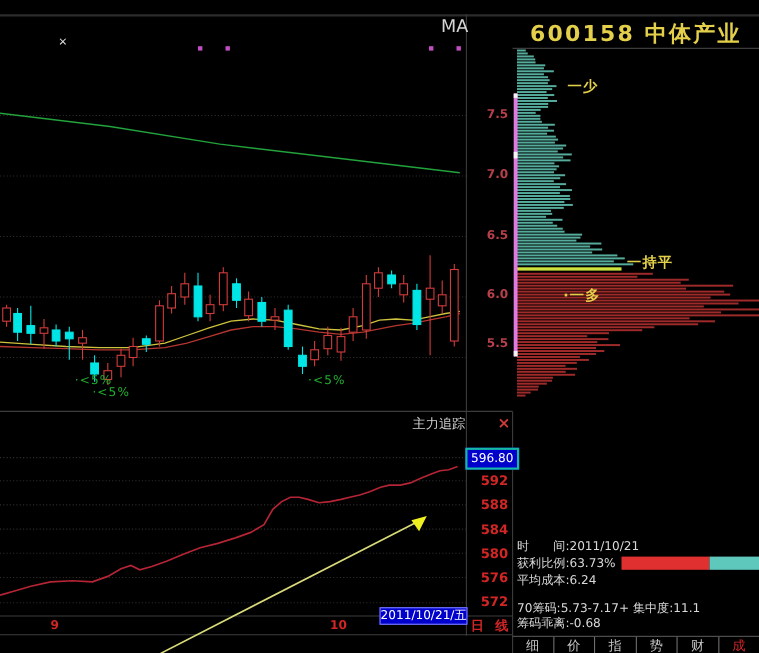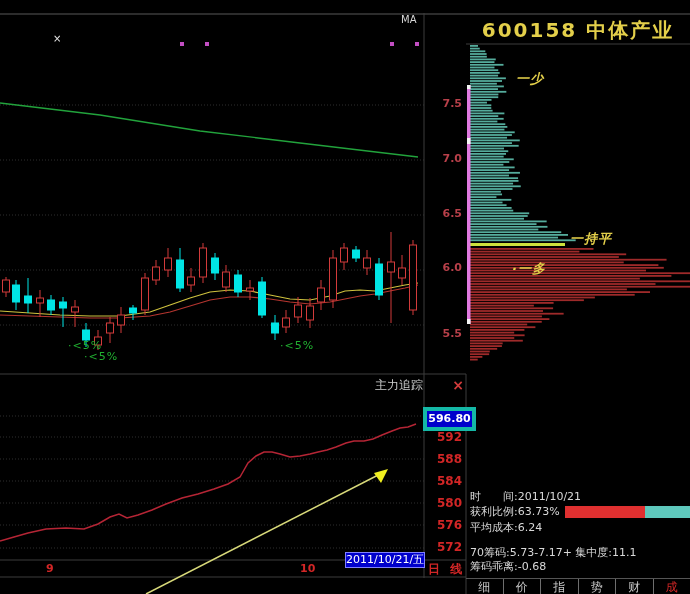--- a/index.html
+++ b/index.html
@@ -2,29 +2,29 @@
 <html><head>
 <meta charset="utf-8">
 <style>
   html,body{margin:0;padding:0;background:#000;}
   #screen{position:relative;width:690px;height:594px;background:#000;overflow:hidden;
           font-family:"DejaVu Sans",sans-serif;}
   .abs{position:absolute;}
   .lbl{position:absolute;white-space:nowrap;}
   #main-title{left:470px;top:17px;width:216px;text-align:center;font-size:20px;font-weight:bold;
               letter-spacing:2px;}
-  #ma-label{left:401px;top:14px;font-size:10px;color:#d6d6d6;}
+  #ma-label{left:401px;top:14px;font-size:16px;color:#d6d6d6;}
   #panel-title{left:0;top:377px;width:423px;text-align:right;font-size:12px;color:#cfd0d0;}
   .price-tick{left:425px;width:37px;text-align:right;font-size:11px;font-weight:bold;}
   .yaxis-tick{left:425px;width:37px;text-align:right;font-size:12px;font-weight:bold;}
   #cur-val{left:423px;top:407px;width:45px;height:16px;line-height:16px;text-align:center;
-           font-size:11px;color:#fff;border:4px solid #14b8a6;font-weight:bold;}
+           font-size:11px;color:#fff;border:2px solid #14b8a6;}
   #close-btn{left:424px;top:375px;width:40px;height:20px;line-height:20px;text-align:right;
              padding-right:8px;font-size:14px;font-weight:bold;cursor:pointer;}
-  .chip-label{font-size:13px;font-weight:bold;letter-spacing:1px;font-style:italic;}
+  .chip-label{font-size:13px;font-weight:bold;letter-spacing:1px;}
   .xtick{top:562px;font-size:11px;font-weight:bold;}
   #date-box{left:345px;top:552px;width:78px;height:14px;line-height:14px;text-align:center;
             font-size:11px;color:#fff;border:1px solid #8080ff;}
   #period-label{left:428px;top:561px;font-size:12px;font-weight:bold;letter-spacing:3px;}
   .info-row{left:470px;font-size:11px;color:#d8d8d8;}
   .info-row.red{color:#d22626;}
   #profit-bar{left:565px;top:506px;width:125px;height:12px;display:flex;}
   #profit-bar .seg{height:100%;}
   #tab-bar{left:466px;top:578px;width:224px;height:16px;display:flex;border-top:1px solid #555;}
   .tab{flex:1 1 auto;text-align:center;font-size:12px;line-height:16px;color:#c8c8c8;
@@ -294,21 +294,21 @@
     <div class="tab">价</div>
     <div class="tab">指</div>
     <div class="tab">势</div>
     <div class="tab">财</div>
     <div class="tab active">成</div>
   </div>
 <div class="lbl price-tick" style="top: 97px; color: rgb(184, 64, 74);">7.5</div>
     <div class="lbl price-tick" style="top: 152px; color: rgb(184, 64, 74);">7.0</div>
     <div class="lbl price-tick" style="top: 207px; color: rgb(184, 64, 74);">6.5</div>
     <div class="lbl price-tick" style="top: 261px; color: rgb(184, 64, 74);">6.0</div>
-    <div class="lbl price-tick" style="top: 327px; color: rgb(184, 64, 74);">5.5</div>
+    <div class="lbl price-tick" style="top: 305px; color: rgb(184, 64, 74);">5.5</div>
     <div class="lbl yaxis-tick" style="top: 430px; color: rgb(210, 38, 38);">592</div>
     <div class="lbl yaxis-tick" style="top: 452px; color: rgb(210, 38, 38);">588</div>
     <div class="lbl yaxis-tick" style="top: 474px; color: rgb(210, 38, 38);">584</div>
     <div class="lbl yaxis-tick" style="top: 496px; color: rgb(210, 38, 38);">580</div>
     <div class="lbl yaxis-tick" style="top: 518px; color: rgb(210, 38, 38);">576</div>
     <div class="lbl yaxis-tick" style="top: 540px; color: rgb(210, 38, 38);">572</div>
     <div class="lbl xtick" style="left: 46px; color: rgb(210, 38, 38);">9</div>
     <div class="lbl xtick" style="left: 300px; color: rgb(210, 38, 38);">10</div>
     <div class="lbl pct-label" style="left: 68px; top: 339px; color: rgb(32, 176, 48);">·&lt;5%</div>
     <div class="lbl pct-label" style="left: 84px; top: 350px; color: rgb(32, 176, 48);">·&lt;5%</div>

